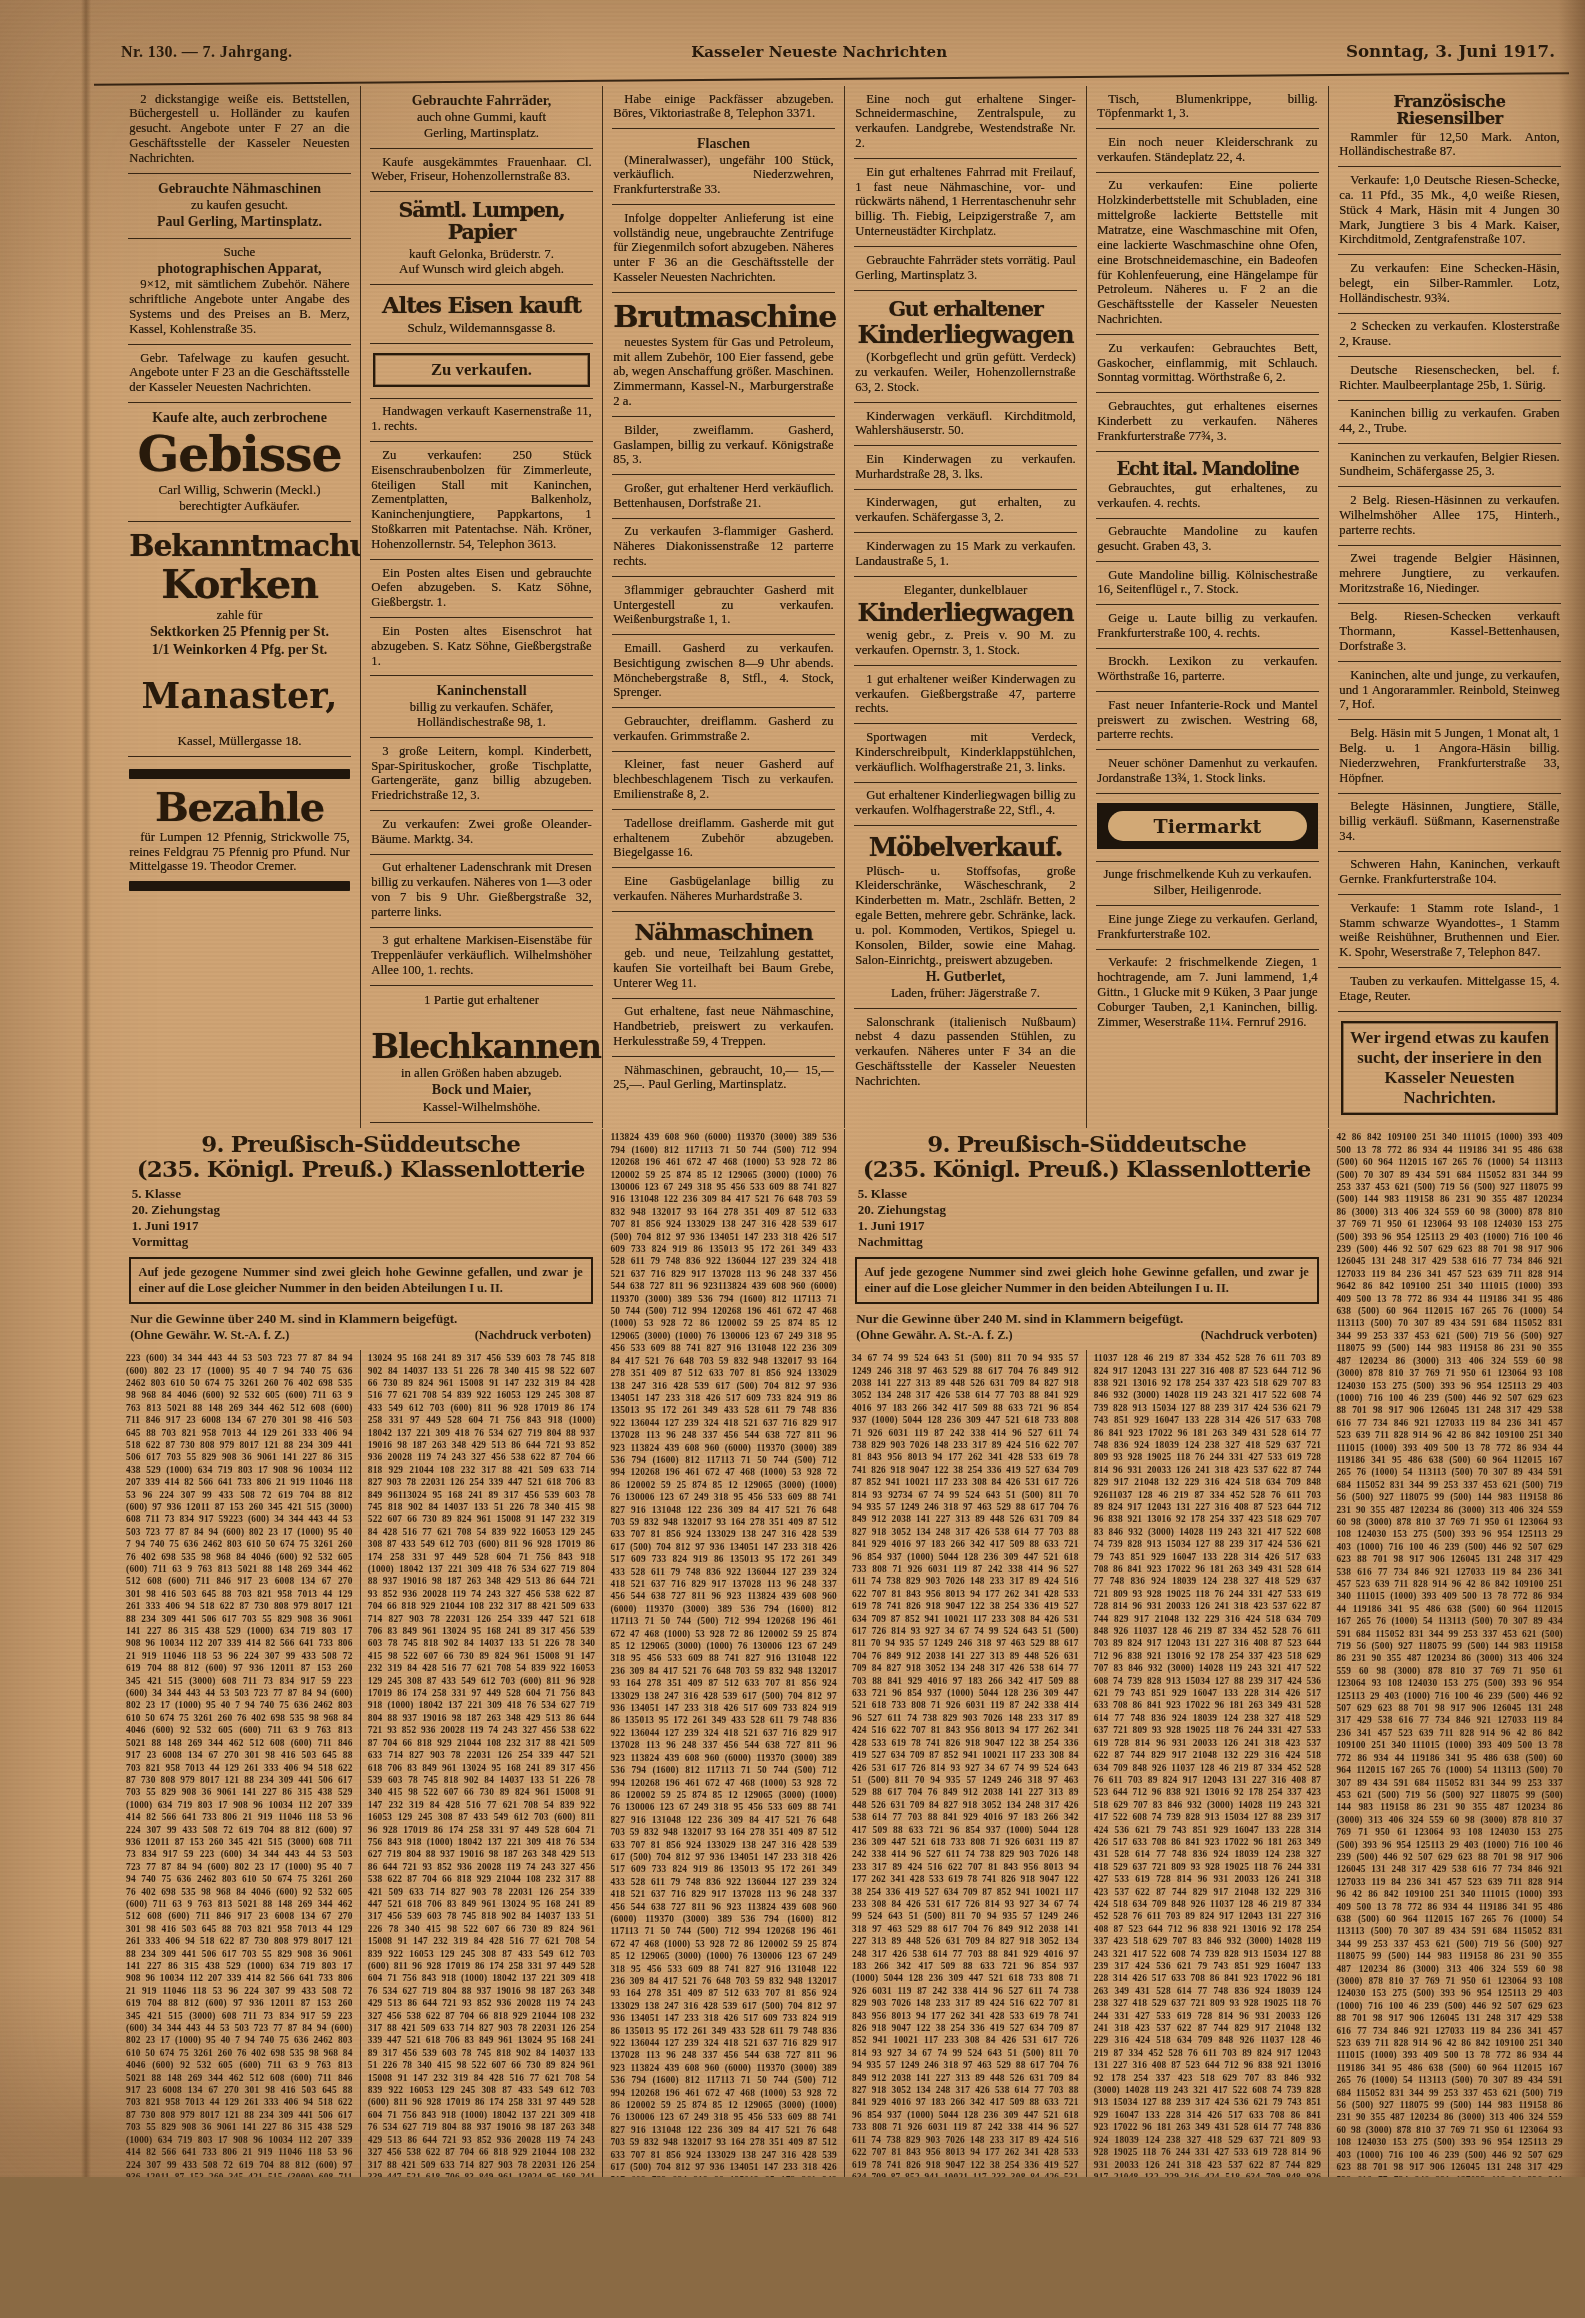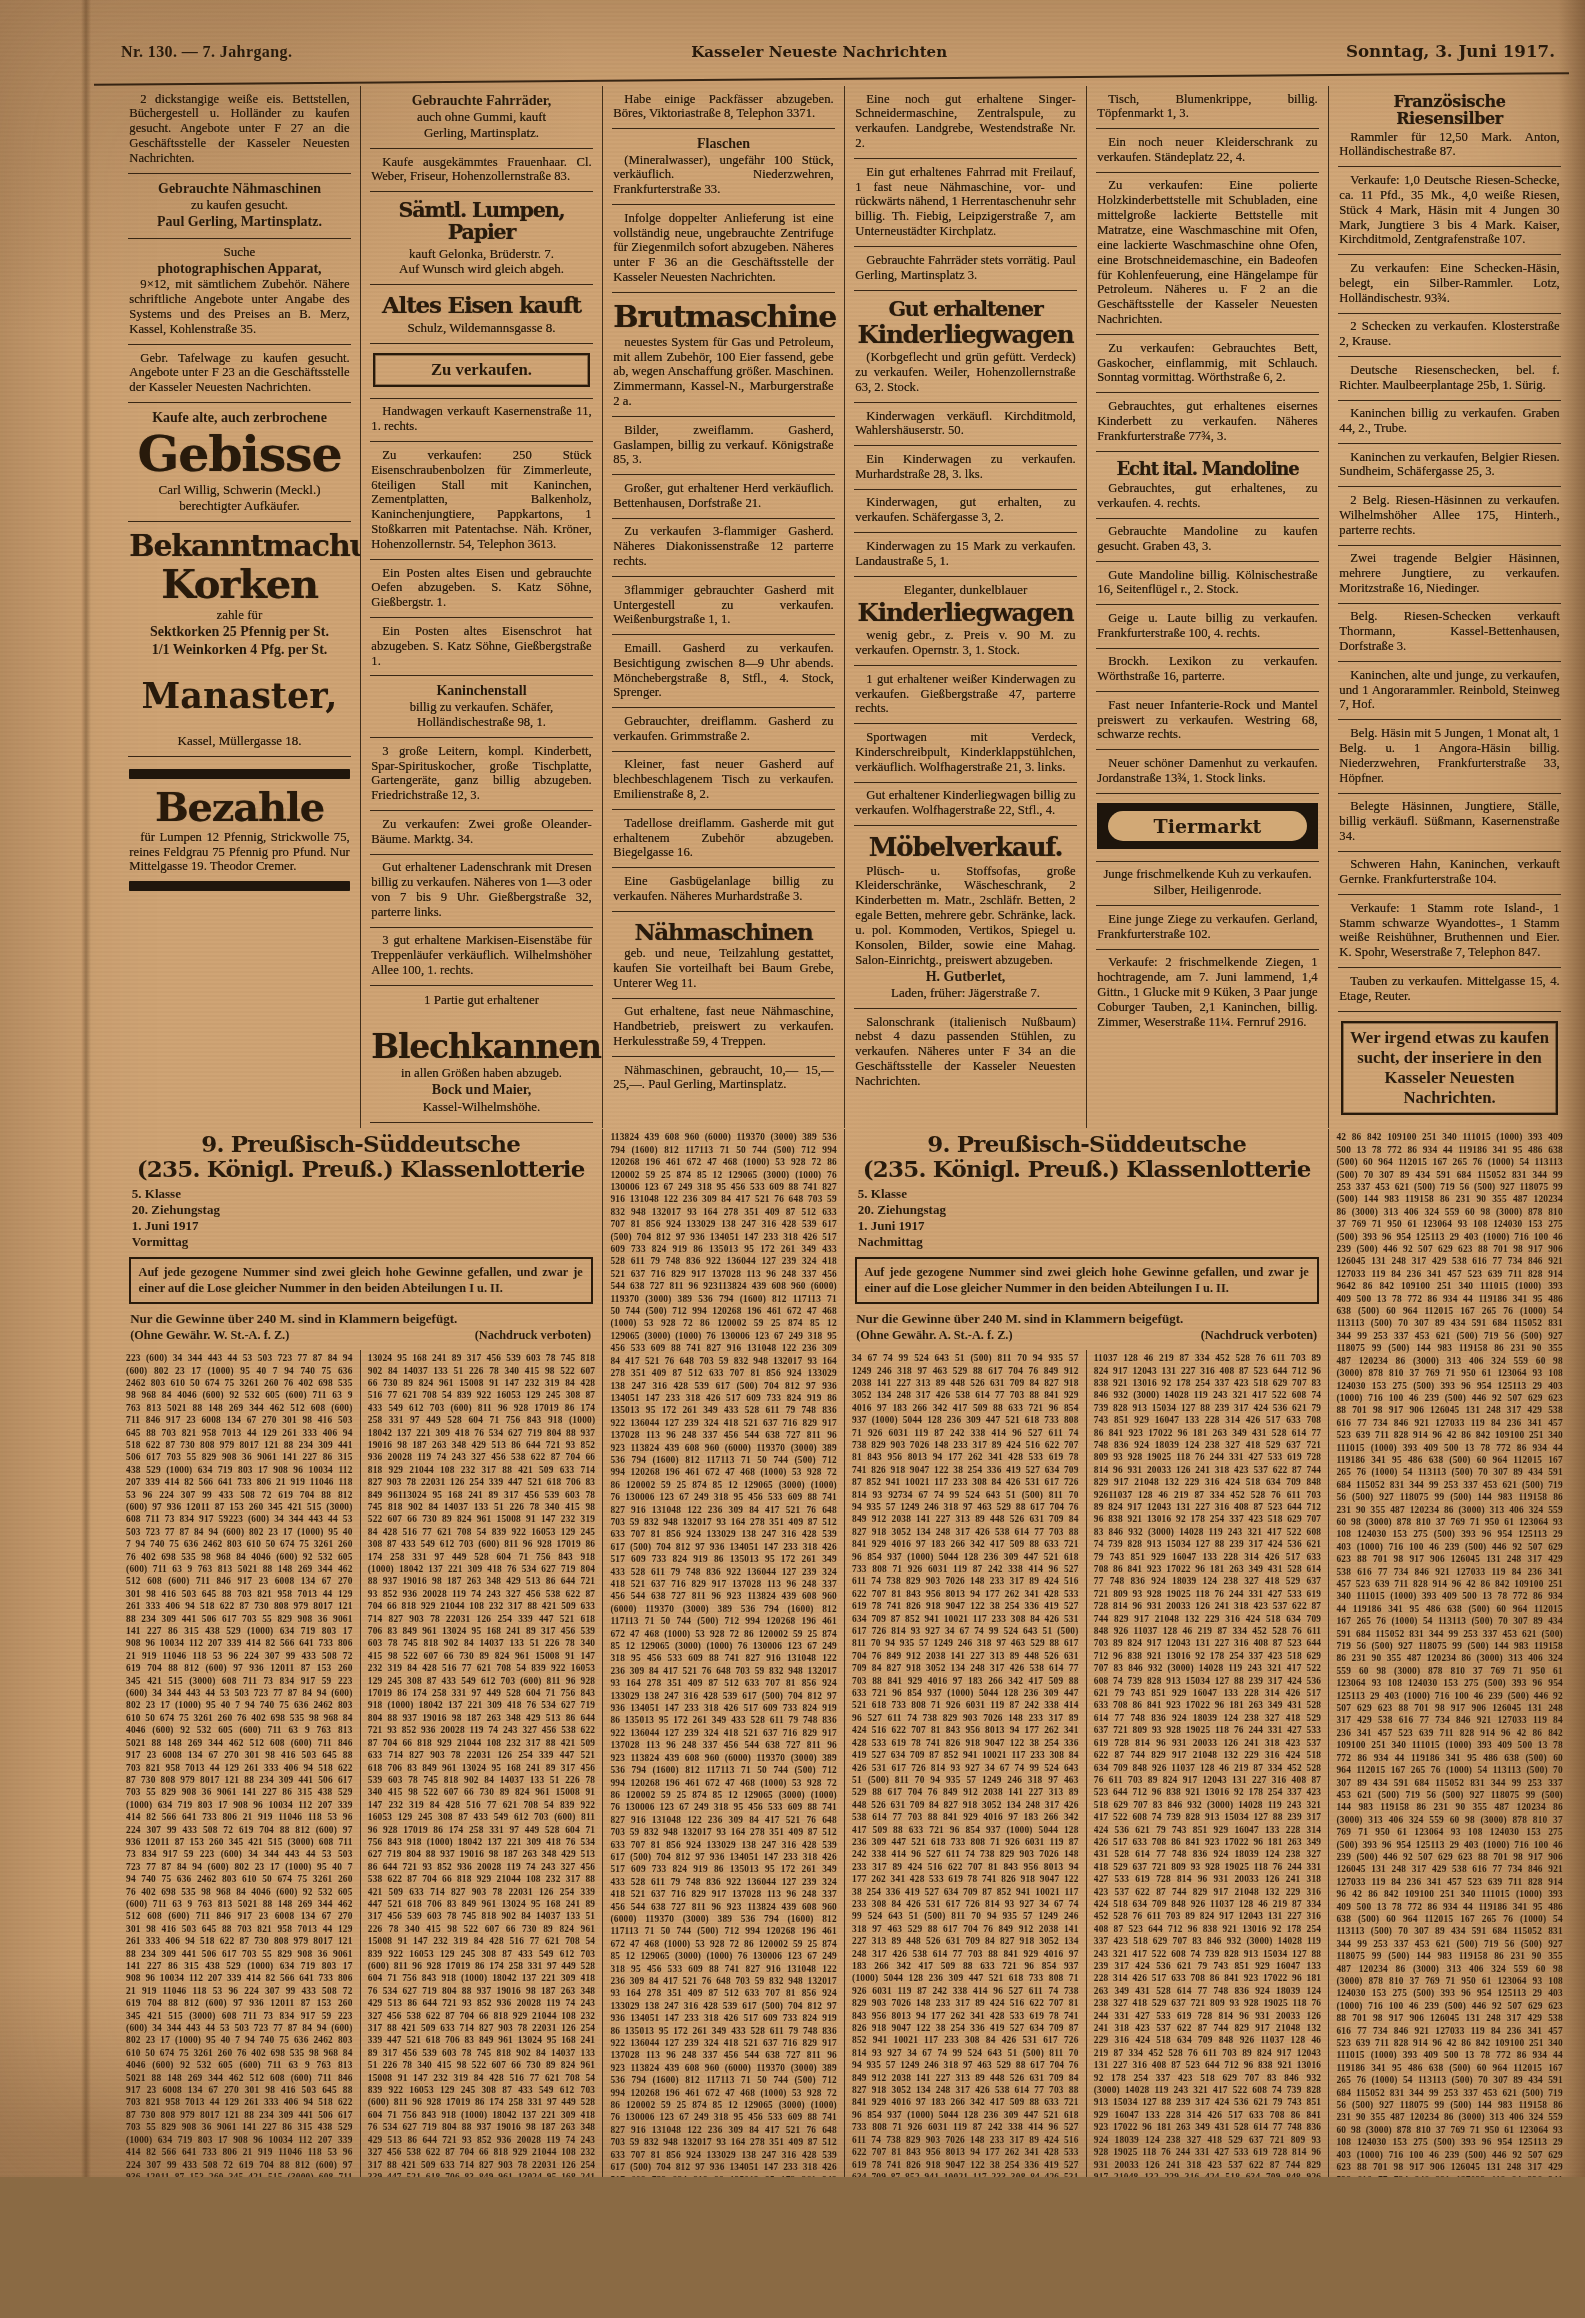--- a/index.html
+++ b/index.html
@@ -316,30 +316,30 @@
           <div class="p">Gebrauchtes, gut erhaltenes eisernes Kinderbett zu verkaufen. Näheres Frankfurterstraße 77¾, 3.</div>
         </div>
         <div class="ad">
           <div class="d d24">Echt ital. Mandoline</div>
           <div class="p">Gebrauchtes, gut erhaltenes, zu verkaufen. 4. rechts.</div>
         </div>
         <div class="ad">
           <div class="p">Gebrauchte Mandoline zu kaufen gesucht. Graben 43, 3.</div>
         </div>
         <div class="ad">
-          <div class="p">Gute Mandoline billig. Kölnischestraße 16, Seitenflügel r., 2. Stock.</div>
+          <div class="p">Gute Mandoline billig. Kölnischestraße 16, Seitenflügel r., 7. Stock.</div>
         </div>
         <div class="ad">
           <div class="p">Geige u. Laute billig zu verkaufen. Frankfurterstraße 100, 4. rechts.</div>
         </div>
         <div class="ad">
           <div class="p">Brockh. Lexikon zu verkaufen. Wörthstraße 16, parterre.</div>
         </div>
         <div class="ad">
-          <div class="p">Fast neuer Infanterie-Rock und Mantel preiswert zu verkaufen. Westring 68, schwarze rechts.</div>
+          <div class="p">Fast neuer Infanterie-Rock und Mantel preiswert zu zwischen. Westring 68, parterre rechts.</div>
         </div>
         <div class="ad">
           <div class="p">Neuer schöner Damenhut zu verkaufen. Jordanstraße 13¾, 1. Stock links.</div>
         </div>
         <div class="ad">
           <div class="tm">
             <div class="tmi">Tiermarkt</div>
           </div>
         </div>
         <div class="ad">

